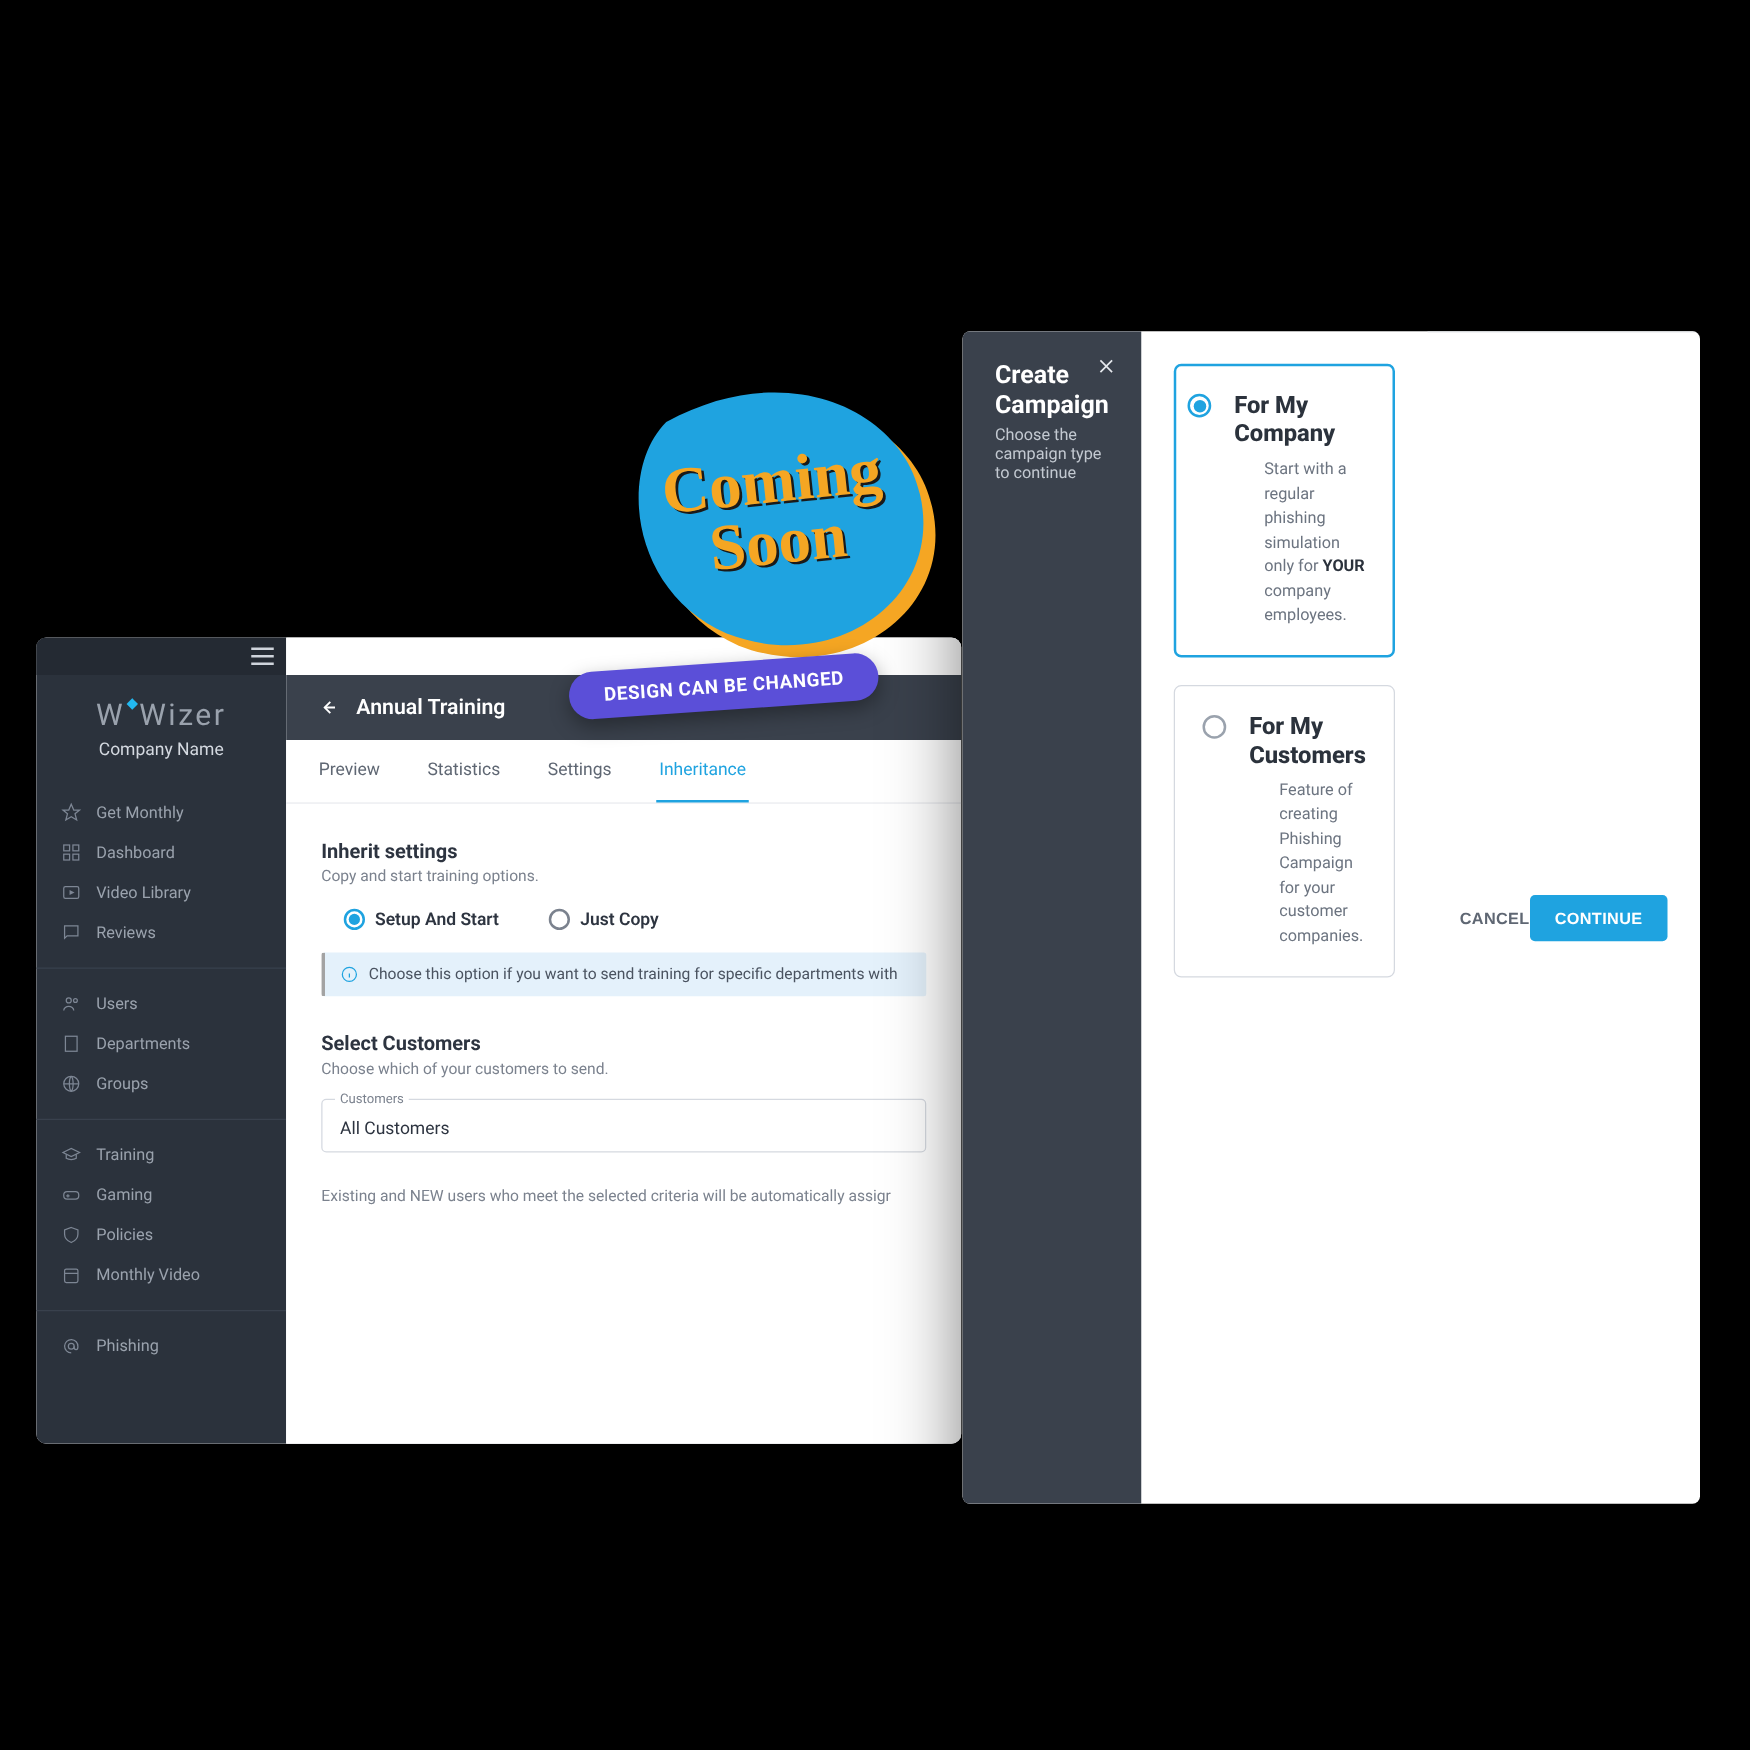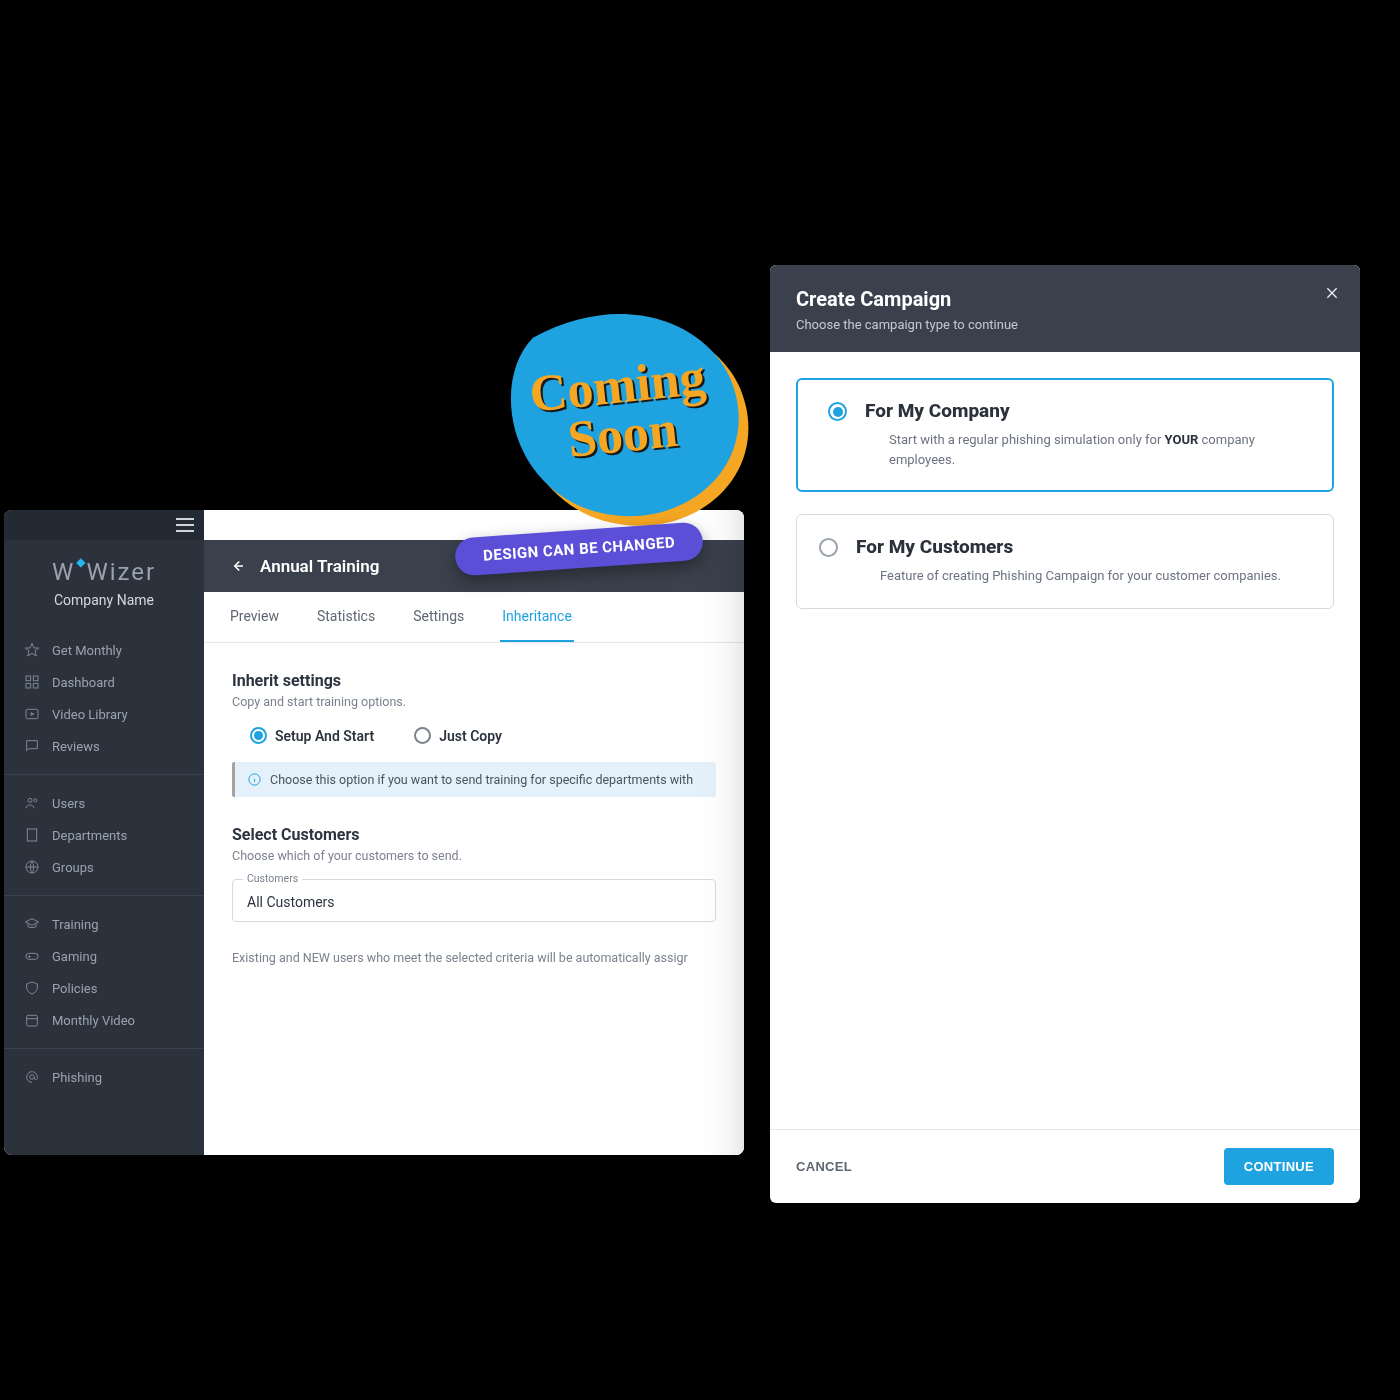--- a/index.html
+++ b/index.html
@@ -8,21 +8,21 @@
     height: 1400px;
     background: #000;
     font-family: -apple-system, BlinkMacSystemFont, "Segoe UI", Roboto, Arial, sans-serif;
     position: relative;
     overflow: hidden;
   }
 
   
   .app-window {
     position: absolute;
-    left: 4px;
+    left: 29px;
     top: 510px;
     width: 740px;
     height: 645px;
     background: #f5f6f8;
     border-radius: 8px;
     overflow: hidden;
     box-shadow: 0 8px 40px rgba(0,0,0,0.4);
     display: flex;
   }
   
@@ -177,21 +177,20 @@
   .modal {
     position: absolute;
     left: 770px;
     top: 265px;
     width: 590px;
     background: #fff;
     border-radius: 6px;
     box-shadow: 0 20px 60px rgba(0,0,0,0.5);
     overflow: hidden;
     display: flex;
-    flex-direction: column;
     height: 938px;
   }
   .modal-header {
     background: #3a414c;
     color: #fff;
     padding: 22px 26px 20px 26px;
     position: relative;
   }
   .modal-title { font-size: 20px; font-weight: 700; }
   .modal-sub { font-size: 13px; color: #c3c9d1; margin-top: 6px; }
@@ -202,21 +201,21 @@
   .modal-body { padding: 26px; flex: 1; }
   .option-card {
     border: 1px solid #d5d9e0;
     border-radius: 6px;
     padding: 20px 22px 22px 22px;
     display: flex;
     gap: 18px;
     cursor: pointer;
     margin-bottom: 22px;
   }
-  .option-card.selected { border: 2px solid #1fa3e0; padding: 19px 21px 21px 30px; }
+  .option-card.selected { border: 2px solid #1fa3e0; padding: 19px 21px 21px 9px; }
   .option-radio {
     width: 19px; height: 19px; border: 2px solid #9aa2ad; border-radius: 50%; margin-top: 3px; flex-shrink: 0;
     display: flex; align-items: center; justify-content: center;
   }
   .option-card.selected .option-radio { border-color: #1fa3e0; }
   .option-card.selected .option-radio::after { content:""; width: 10px; height: 10px; background:#1fa3e0; border-radius:50%; }
   .option-title { font-size: 19px; font-weight: 800; color: #2b323c; }
   .option-desc { font-size: 13px; color: #6c7480; margin-top: 8px; line-height: 1.5; margin-left: 24px; }
   .option-desc b { font-weight: 700; color: #2b323c; }
   .modal-footer {

